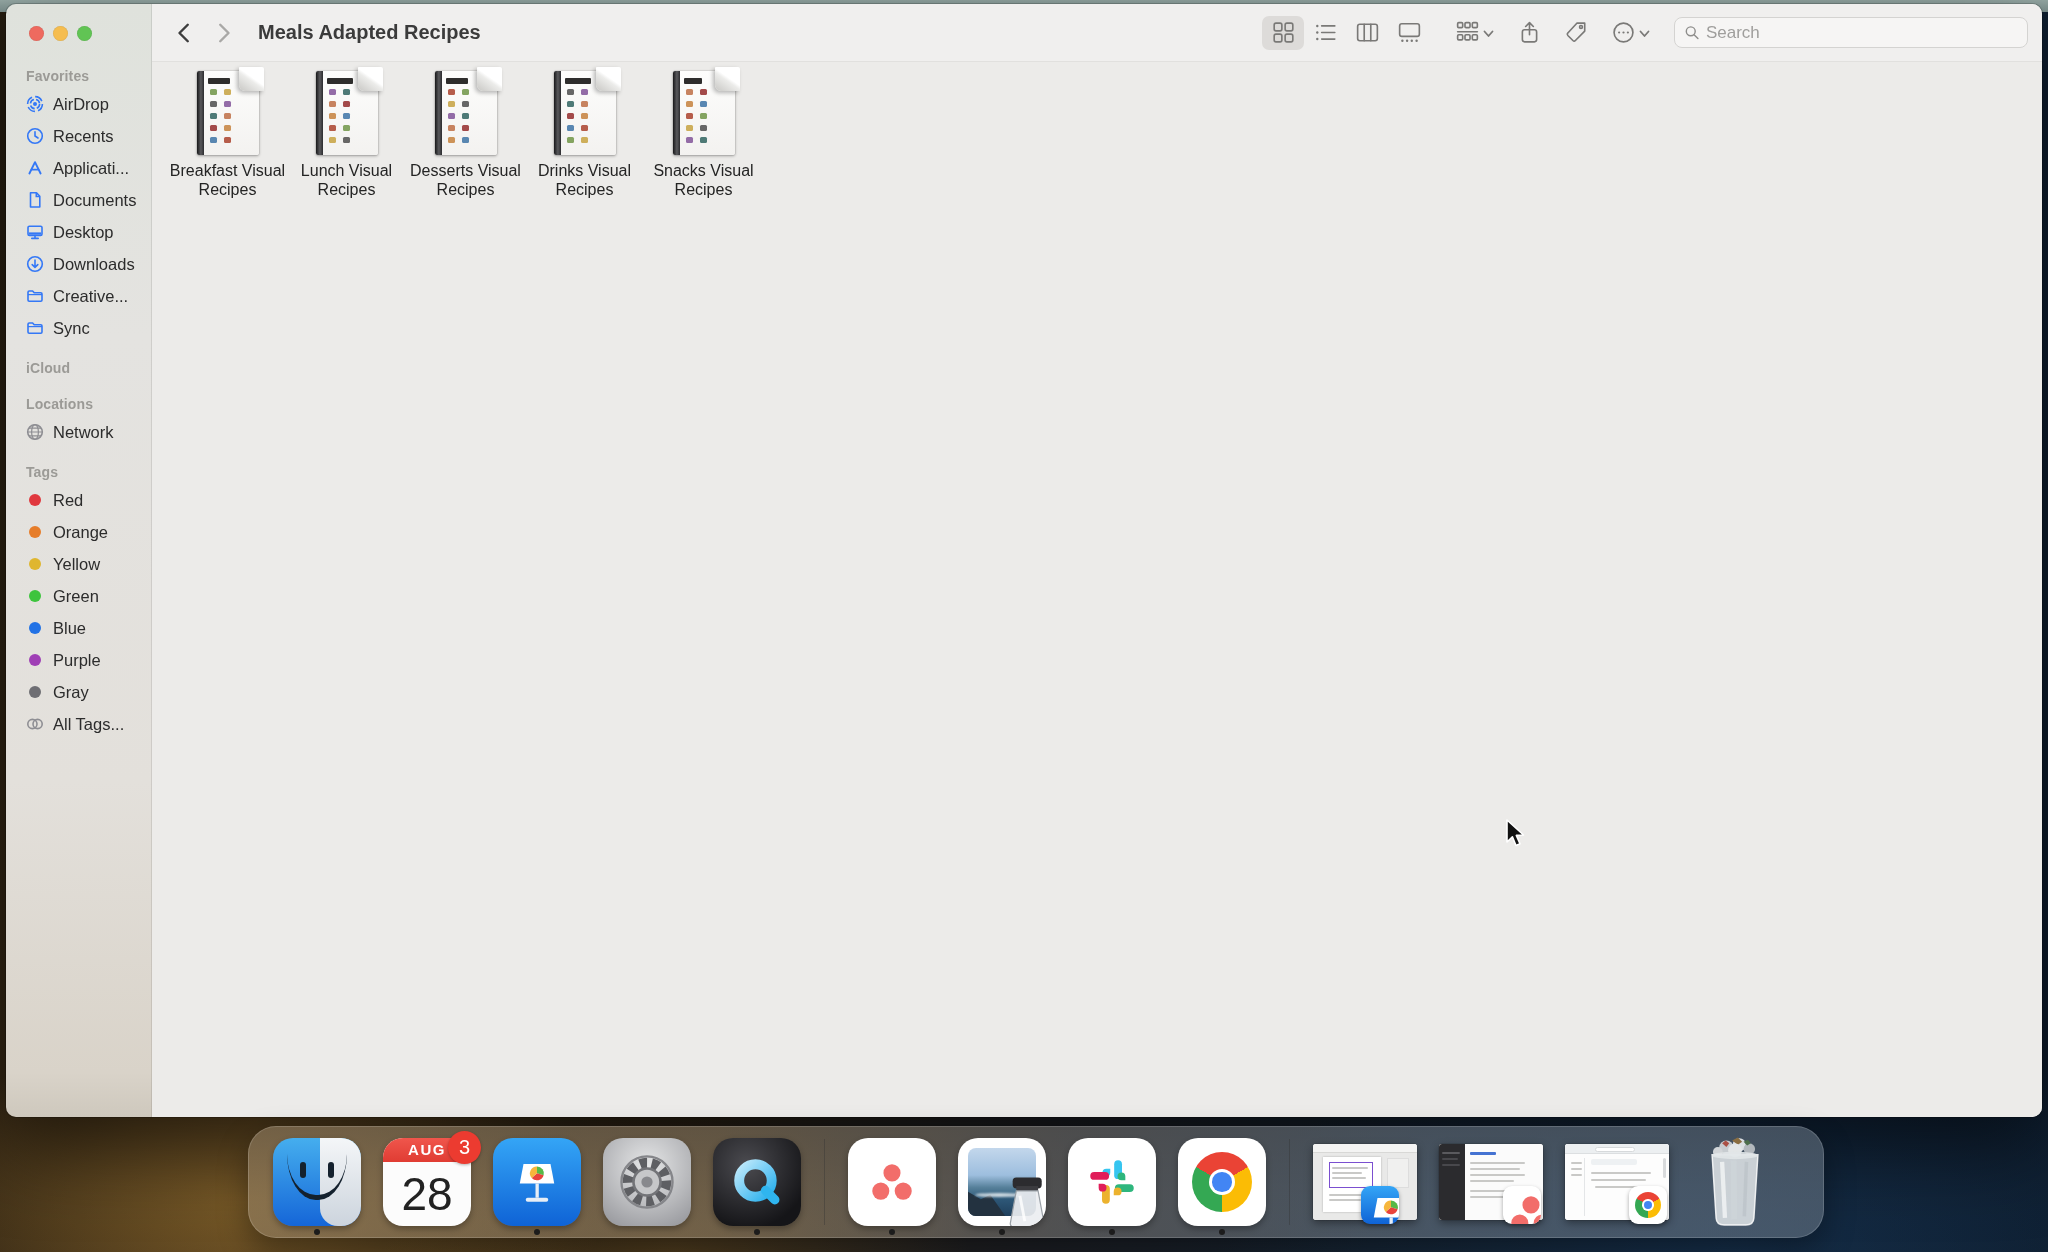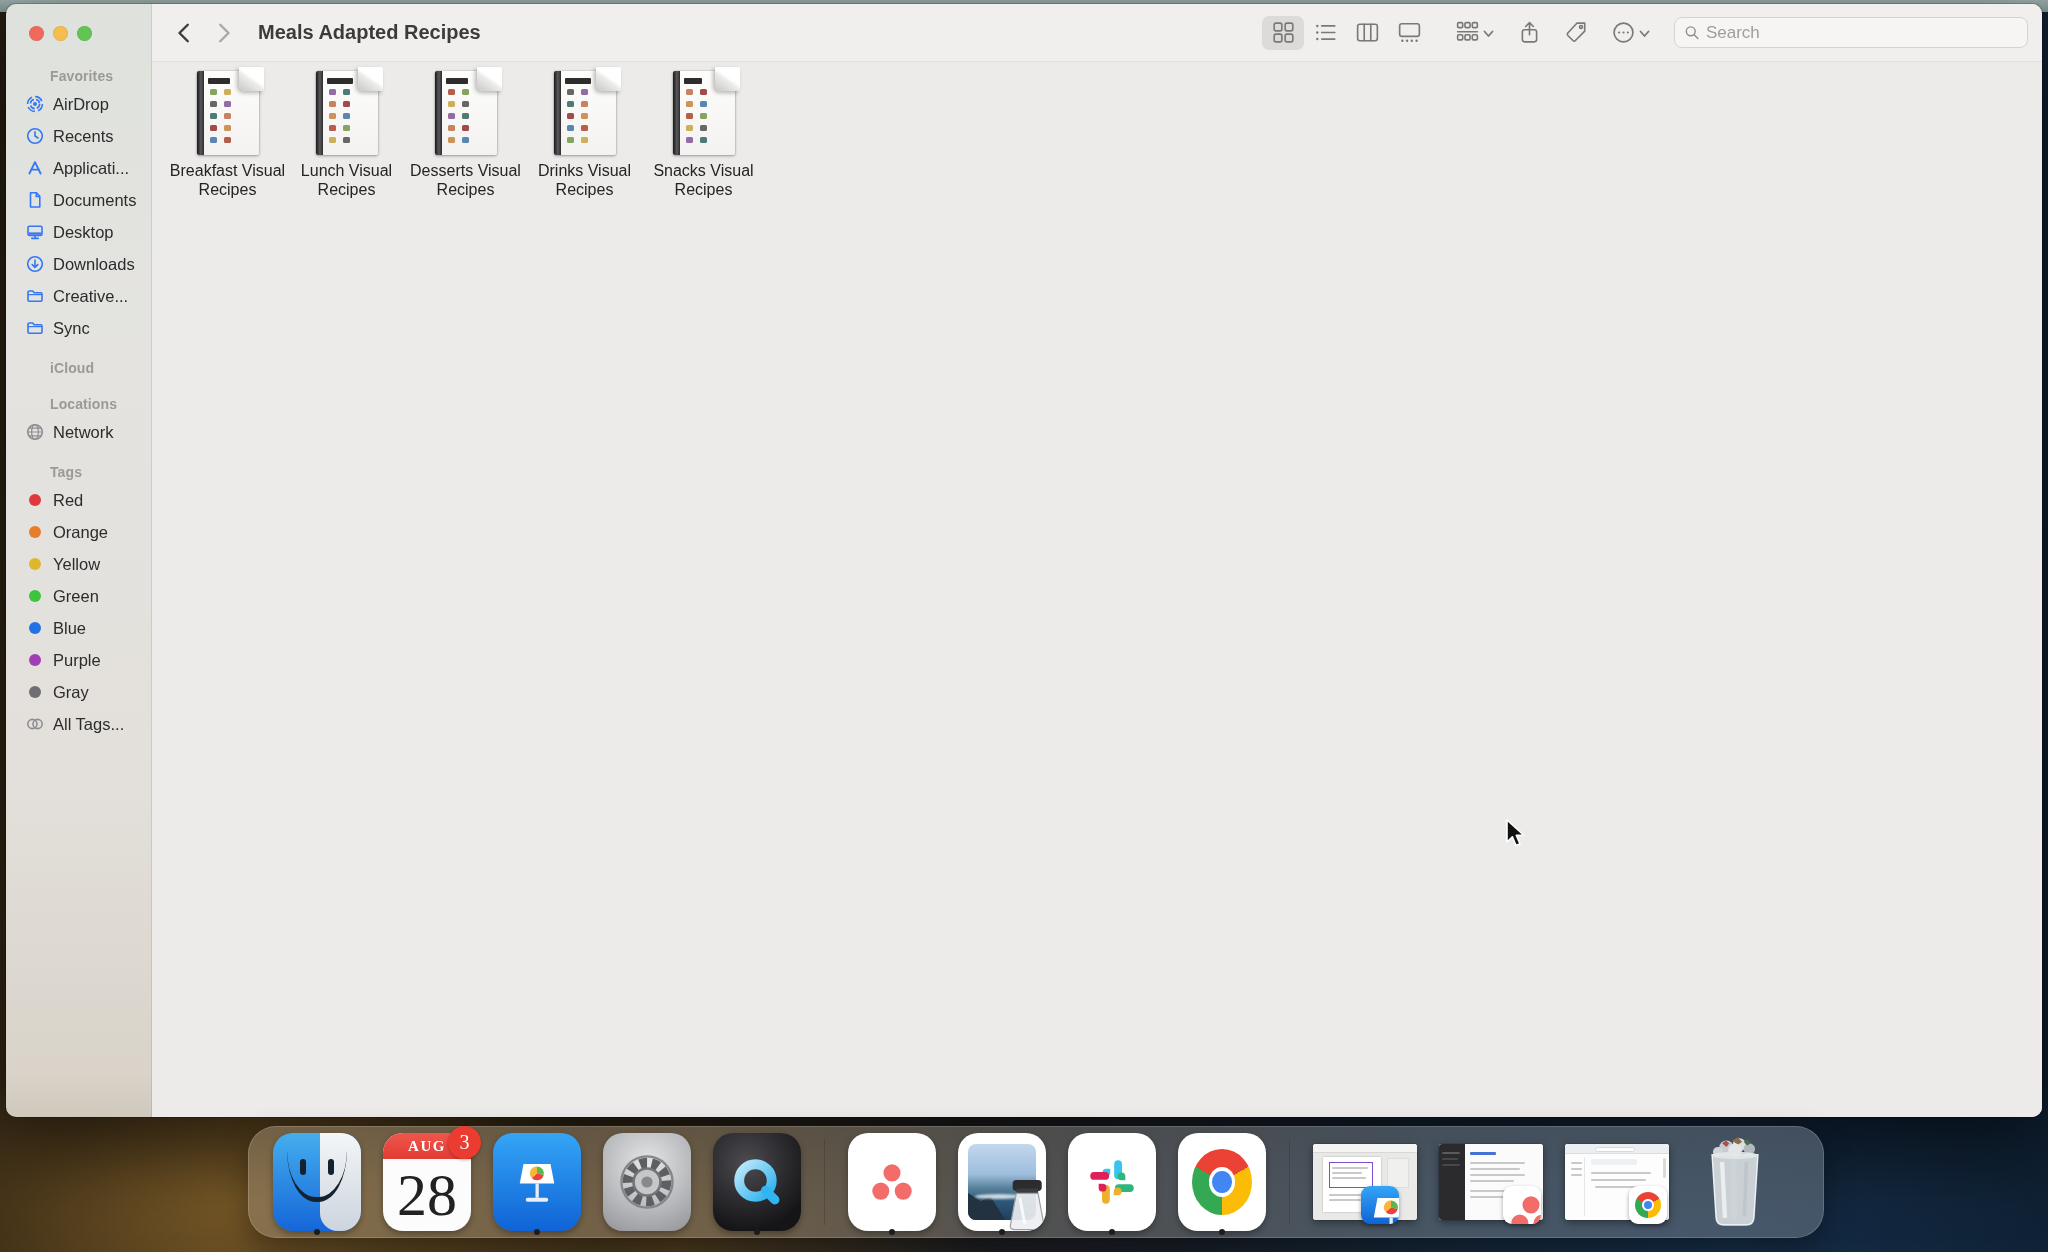--- a/index.html
+++ b/index.html
@@ -20,21 +20,21 @@
     border-radius:10px; overflow:hidden; display:flex;
     box-shadow:0 30px 80px rgba(0,0,0,.55), 0 0 0 1px rgba(0,0,0,.18); }
 
   
   .sidebar { width:146px; flex:0 0 146px; position:relative;
     background:linear-gradient(180deg,#dfe2dc 0%,#e4e3e0 30%,#e3e0db 70%,#d9d3c9 96%,#cec8bd 100%);
     border-right:1px solid rgba(0,0,0,.09); padding-top:58px; }
   .traffic { position:absolute; top:22px; left:23px; display:flex; gap:9px; }
   .tl { width:15px; height:15px; border-radius:50%; box-shadow:inset 0 0 1px rgba(0,0,0,.25); }
   .side-section { margin-bottom:10px; }
-  .side-head { font-size:14px; font-weight:700; color:#9b9a96; padding:6px 0 4px 20px; letter-spacing:.1px;margin-left:24px; }
+  .side-head { font-size:14px; font-weight:700; color:#9b9a96; padding:6px 0 4px 20px; letter-spacing:.1px; }
   .side-item { display:flex; align-items:center; height:32px; padding-left:20px; gap:9px; cursor:default; }
   .side-item .s-icon { width:18px; height:18px; flex:0 0 18px; display:grid; place-items:center; }
   .side-item .s-label { font-size:16.5px; color:#2c2c2c; white-space:nowrap; }
   .tagdot { width:12px; height:12px; border-radius:50%; }
 
   
   .main { flex:1; display:flex; flex-direction:column; background:#ecebe9; min-width:0; }
   .toolbar { height:58px; flex:0 0 58px; display:flex; align-items:center; background:#f0efee;
     border-bottom:1px solid #e1e0de; padding:0 14px 0 18px; }
   .nav-btn { width:30px; height:30px; display:grid; place-items:center; margin-right:8px; border-radius:6px; }
@@ -68,40 +68,40 @@
   .doc .tline { position:absolute; left:11px; height:2px; background:#b7b5b2; border-radius:1px; }
   .file .f-label { margin-top:7px; font-size:16px; line-height:18.5px; color:#242424; text-align:center; max-width:117px; }
 
   
   .dock { position:absolute; left:248px; top:1126px; width:1576px; height:112px; border-radius:28px;
     background:linear-gradient(90deg,rgba(151,131,102,.60) 0%,rgba(146,129,104,.58) 30%,rgba(125,124,122,.55) 52%,rgba(106,118,131,.60) 75%,rgba(100,114,129,.62) 100%);
     box-shadow:inset 0 0 0 1px rgba(255,255,255,.16), 0 12px 30px rgba(0,0,0,.35);
     display:flex; align-items:center; padding:0 14px; }
   .dock-item { height:100%; display:flex; align-items:center; position:relative; margin:0 11px; }
   .dock-sep { width:1px; height:86px; background:rgba(50,50,50,.38); margin:0 12px; align-self:center; }
-  .app { width:88px; height:98px; position:relative; border-radius:20px;font-family:Liberation Serif, serif; }
+  .app { width:88px; height:88px; position:relative; border-radius:20px; }
   .run-dot { position:absolute; bottom:3px; left:50%; transform:translateX(-50%); width:6px; height:6px; border-radius:50%; background:#1c1c1c; }
 
   .appface { width:100%; height:100%; border-radius:20px; position:relative; overflow:hidden;
     box-shadow:0 3px 6px rgba(0,0,0,.30); }
 
   
   .fnd { background:linear-gradient(180deg,#45aeee,#1566d8); }
   .fnd .half { position:absolute; right:0; top:0; width:47%; height:100%;
     background:linear-gradient(180deg,#f4f6f8,#ccd4dd); border-radius:0 0 0 18px; }
   .fnd .eye { position:absolute; top:27%; width:6px; height:16px; background:#14212e; border-radius:3px; }
   .fnd .e1 { left:31%; } .fnd .e2 { right:31%; }
   .fnd .smile { position:absolute; left:16%; right:16%; top:8%; height:62%;
     border-bottom:5px solid #14212e; border-radius:0 0 48% 48% / 0 0 85% 85%; }
 
   
   .cal { background:#fcfcfc; display:flex; flex-direction:column; }
   .cal-top { height:27%; background:linear-gradient(180deg,#f0564c,#e03c33); color:#fff; font-size:15px; font-weight:700;
     display:flex; align-items:center; justify-content:center; letter-spacing:1.5px; }
-  .cal-day { flex:1; display:flex; align-items:center; justify-content:center; font-size:60px; font-weight:300; color:#222; }
+  .cal-day { flex:1; display:flex; align-items:center; justify-content:center; font-size:46px; font-weight:300; color:#222; }
   .badge { position:absolute; top:-7px; right:-10px; min-width:33px; height:33px; border-radius:17px; background:#ec3b30;
     color:#fff; font-size:20px; font-weight:400; display:flex; align-items:center; justify-content:center; padding:0 6px;
     box-shadow:0 1px 3px rgba(0,0,0,.3); z-index:3; }
 
   
   .set { background:radial-gradient(circle at 50% 32%,#e6e7e8,#b7b8bb 58%,#929398 100%); display:grid; place-items:center; }
 
   
   .qt { background:radial-gradient(circle at 38% 30%,#4b4b50,#151518 78%); display:grid; place-items:center; }
 

